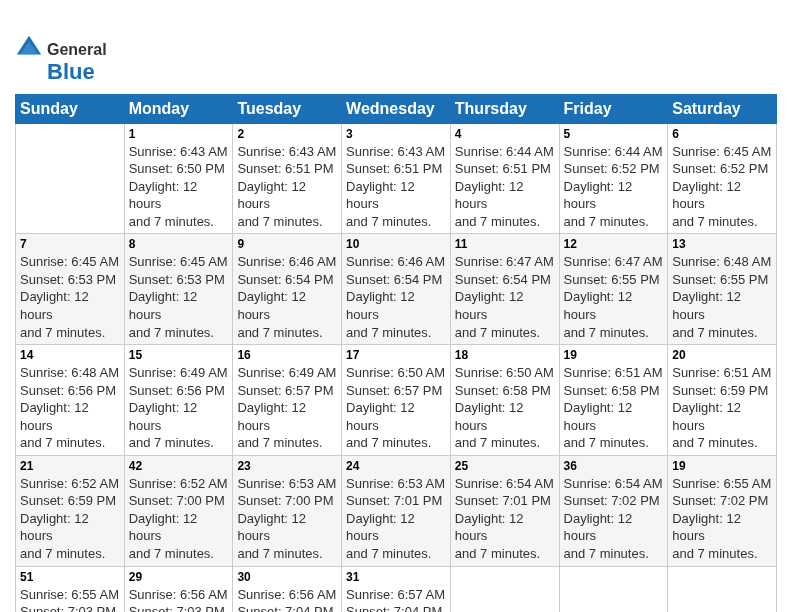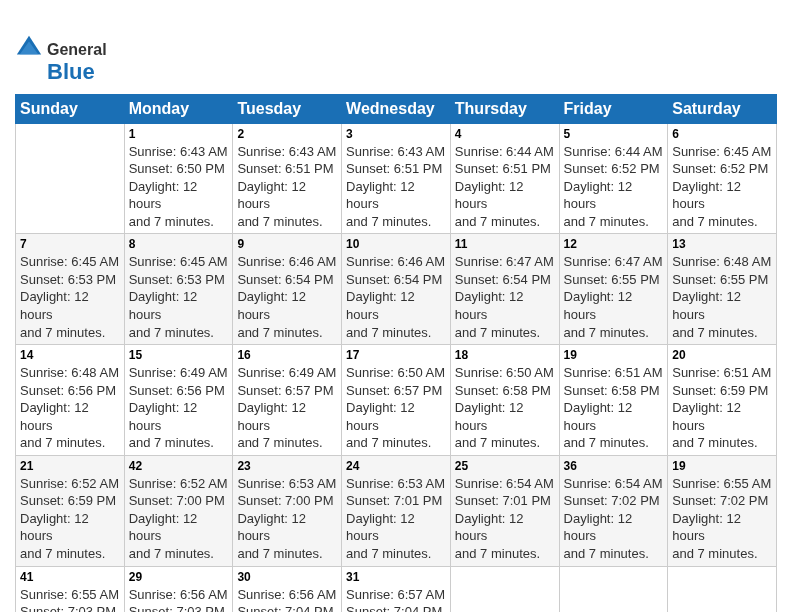--- a/index.html
+++ b/index.html
@@ -309,21 +309,21 @@
           <td>
             <span class="day-num">19</span>
             <div class="day-info" style="white-space: pre-line;">Sunrise: 6:55 AM
 Sunset: 7:02 PM
 Daylight: 12 hours
 and 7 minutes.</div>
           </td>
         </tr>
         <tr>
           <td>
-            <span class="day-num">41</span>
+            <span class="day-num">51</span>
             <div class="day-info" style="white-space: pre-line;">Sunrise: 6:55 AM
 Sunset: 7:03 PM
 Daylight: 12 hours
 and 7 minutes.</div>
           </td>
           <td>
             <span class="day-num">29</span>
             <div class="day-info" style="white-space: pre-line;">Sunrise: 6:56 AM
 Sunset: 7:03 PM
 Daylight: 12 hours

